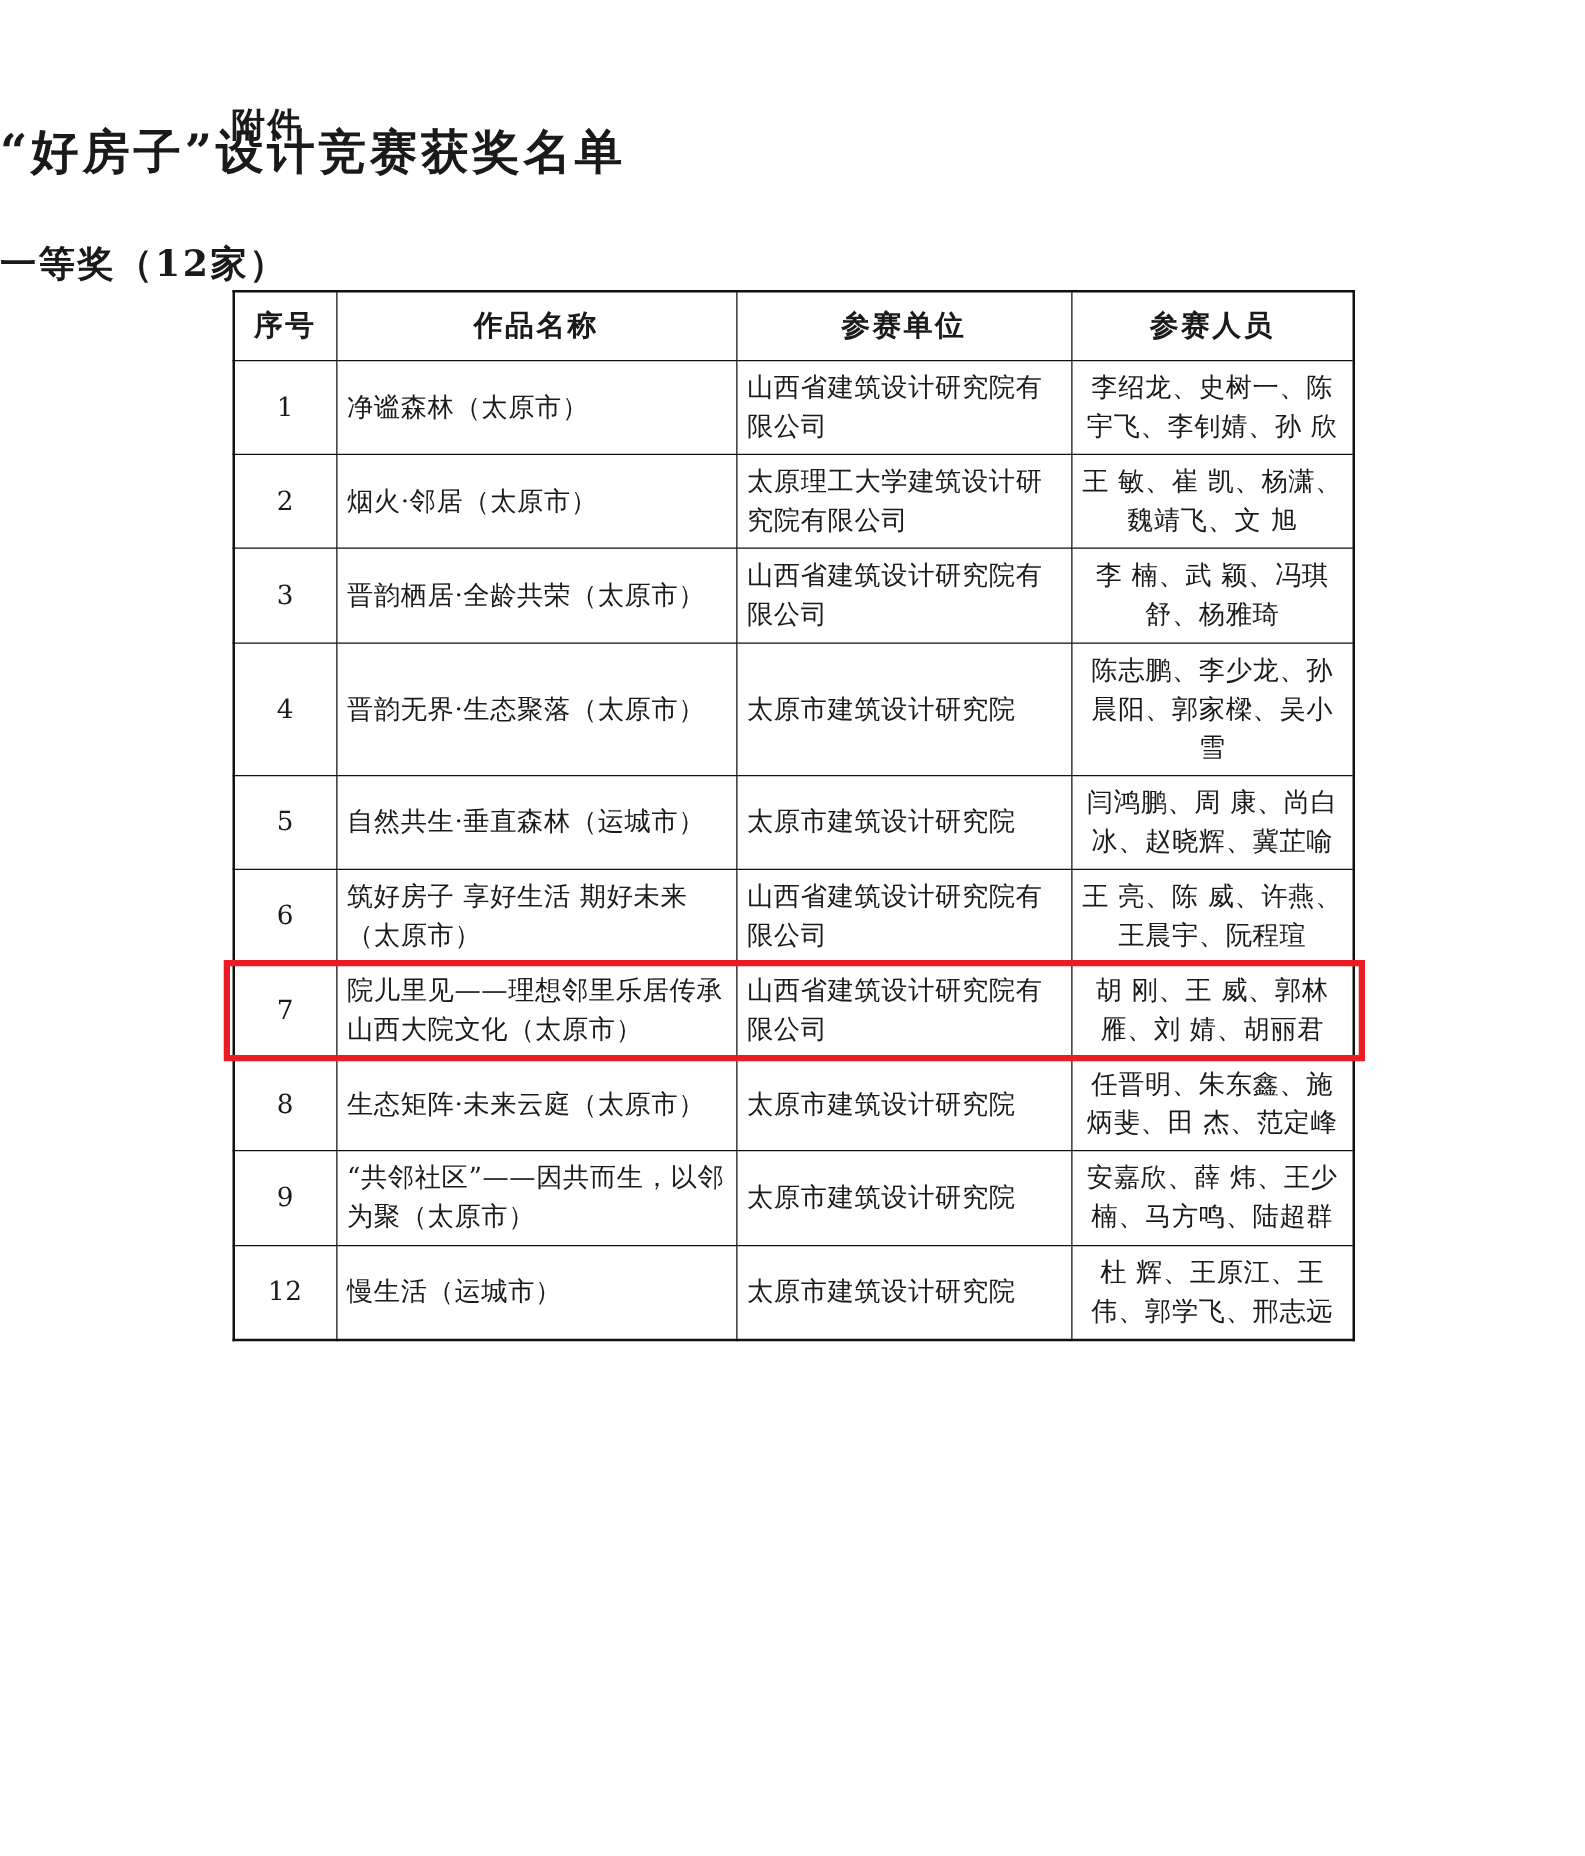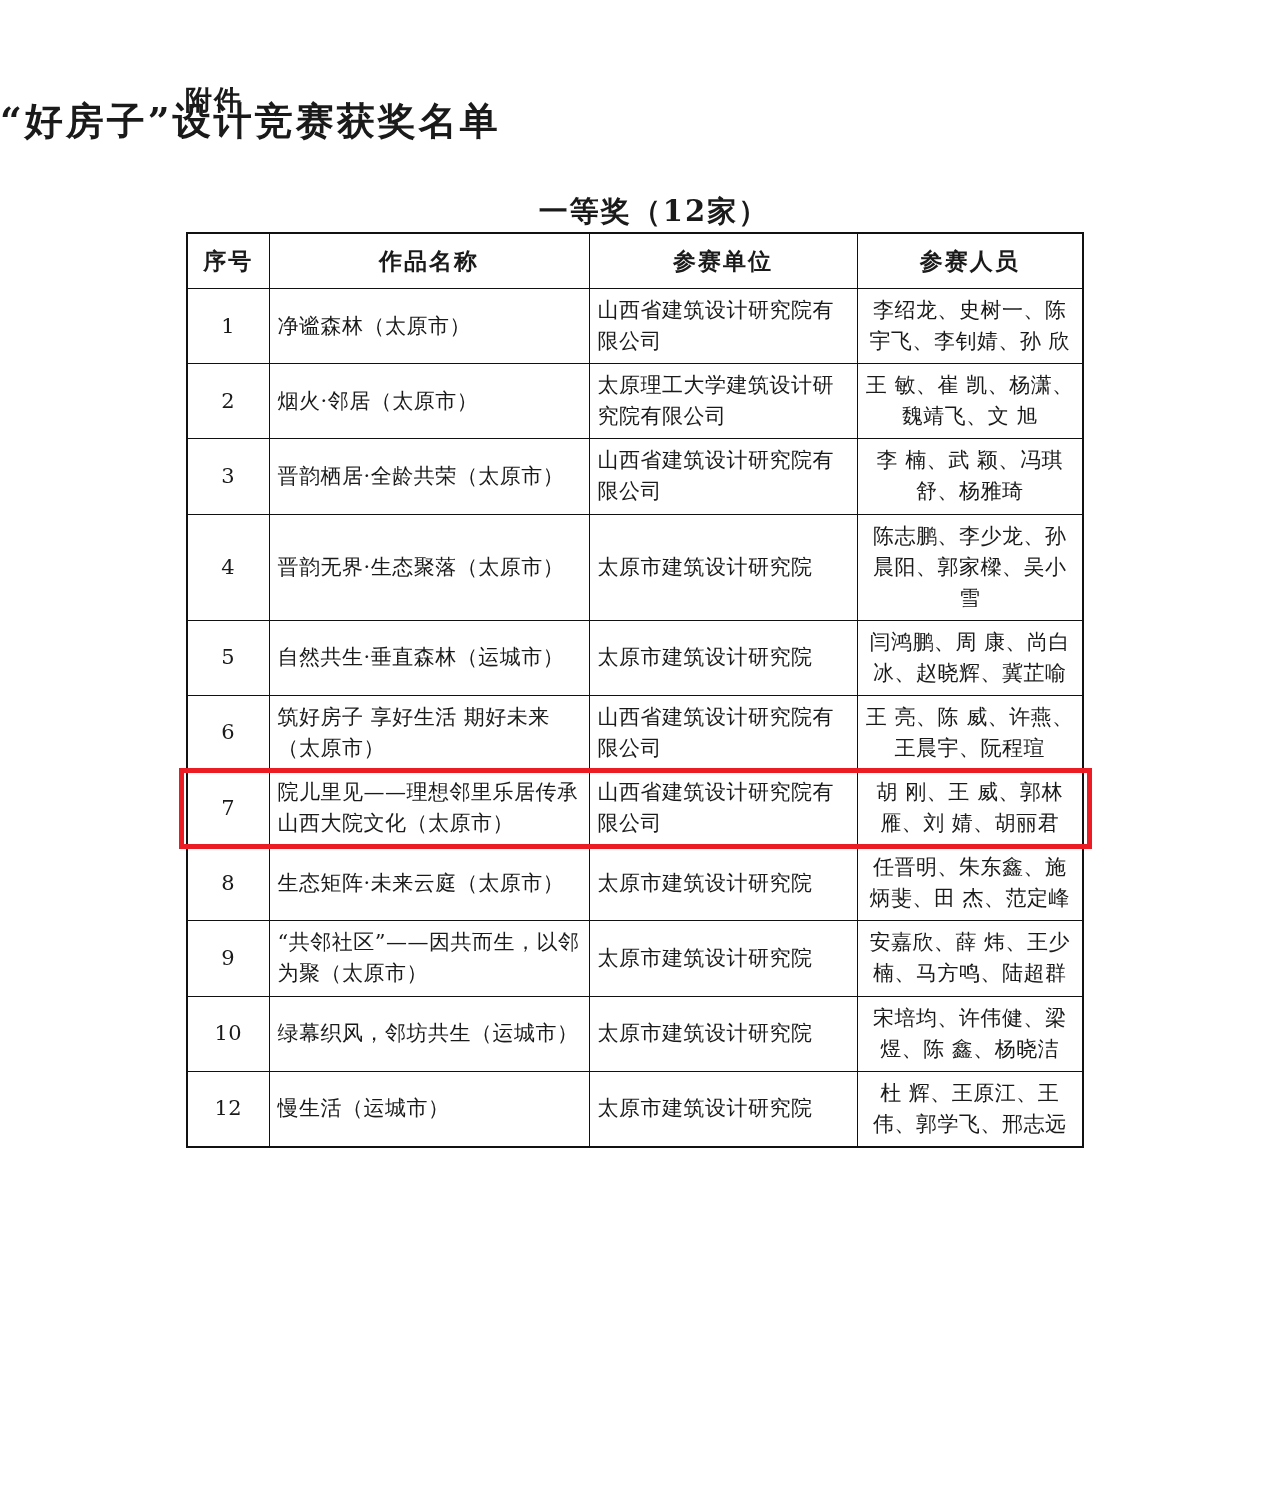--- a/index.html
+++ b/index.html
@@ -40,25 +40,23 @@
     font-size: 38px;
     font-weight: 700;
     letter-spacing: 3px;
     font-family: "DejaVu Serif", "Liberation Serif", serif;
   }
   .section-title {
     position: absolute;
     left: 0;
     right: 0;
     top: 192px;
-    text-align: center;
     font-size: 29px;
     font-weight: 700;
     letter-spacing: 2px;
-    padding-left: 40px;
   }
   .table-wrap {
     position: absolute;
     left: 186px;
     top: 232px;
     width: 896px;
   }
   table.award-table {
     border-collapse: collapse;
     width: 896px;
@@ -194,26 +192,20 @@
           <td class="unit">太原市建筑设计研究院</td>
           <td class="people">任晋明、朱东鑫、施炳斐、田 杰、范定峰</td>
         </tr>
         <tr>
           <td class="no">9</td>
           <td class="work">“共邻社区”——因共而生，以邻为聚（太原市）</td>
           <td class="unit">太原市建筑设计研究院</td>
           <td class="people">安嘉欣、薛 炜、王少楠、马方鸣、陆超群</td>
         </tr>
         <tr>
-          <td class="no">10</td>
-          <td class="work">绿幕织风，邻坊共生（运城市）</td>
-          <td class="unit">太原市建筑设计研究院</td>
-          <td class="people">宋培均、许伟健、梁煜、陈 鑫、杨晓洁</td>
-        </tr>
-        <tr>
           <td class="no">12</td>
           <td class="work">慢生活（运城市）</td>
           <td class="unit">太原市建筑设计研究院</td>
           <td class="people">杜 辉、王原江、王伟、郭学飞、邢志远</td>
         </tr>
       </tbody>
     </table>
   </div>
 
   <div class="highlight-box" style="top: 767.547px; left: 179px; width: 913px; height: 81.1562px;"></div>

